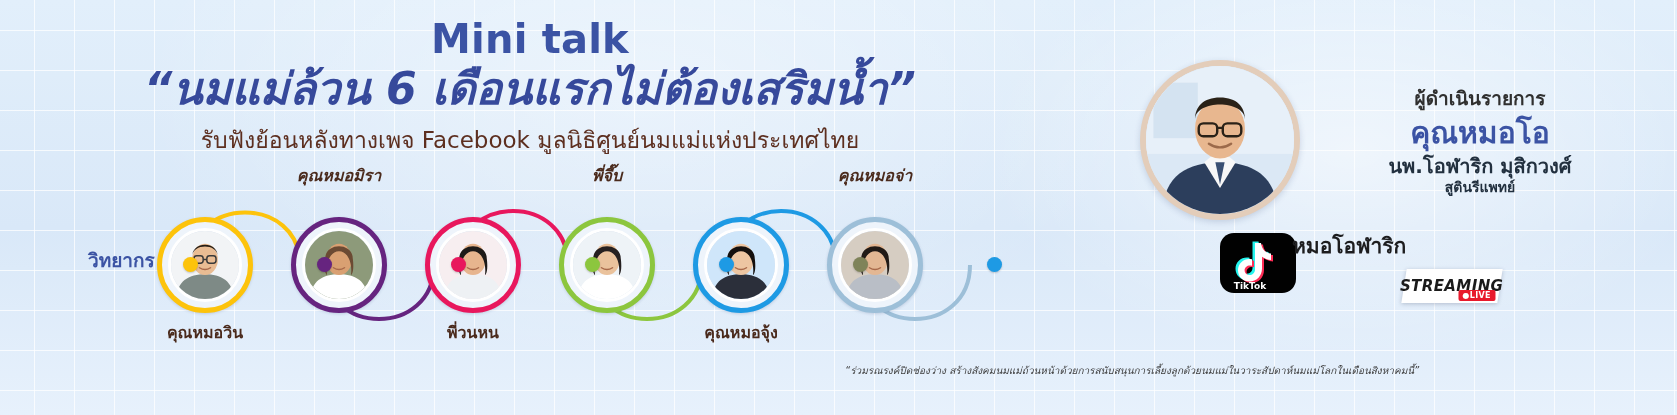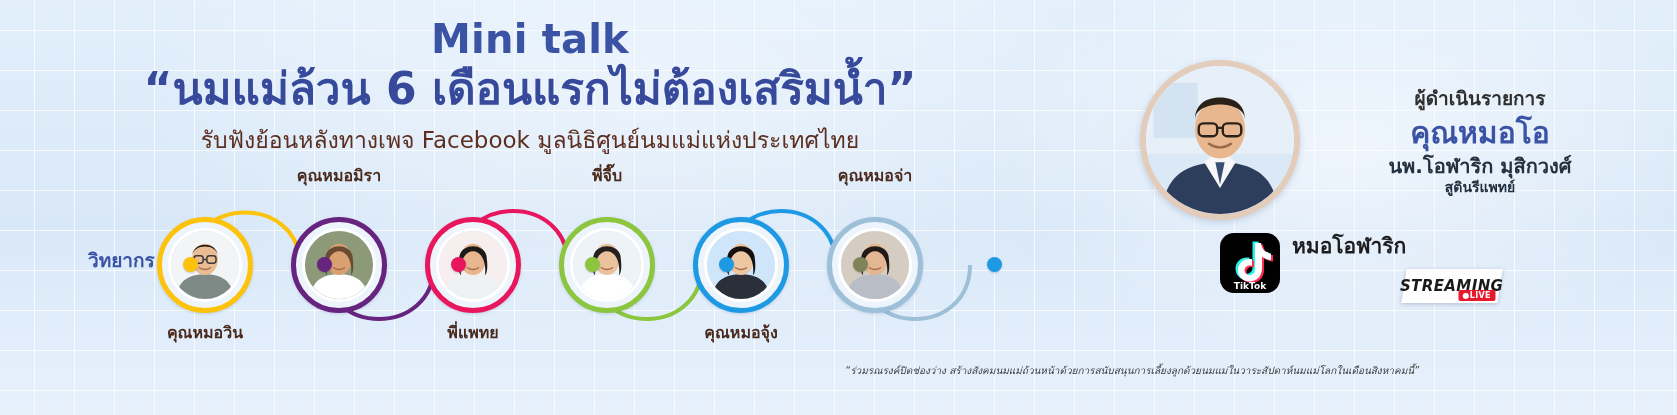--- a/index.html
+++ b/index.html
@@ -60,21 +60,21 @@
   .ring .inner{
     width:74px;height:74px;border-radius:50%;overflow:hidden;
     box-sizing:border-box;border:3px solid #ffffff;
     background:#d8e2ee;position:relative;
   }
   .face{position:absolute;inset:0;}
   .name{
     position:absolute;width:260px;left:-82px;font-size:16px;font-weight:600;
     color:#4a2a1c;text-align:center;white-space:nowrap;
   }
-  .name.above{top:-22px;}
+  .name.above{top:-22px;font-style:italic;}
   .name.below{top:135px;}
   .dot{
     position:absolute;width:15px;height:15px;border-radius:50%;top:72px;
     box-shadow:0 1px 2px rgba(0,0,0,.2);
   }
   .arc{position:absolute;top:0;left:0;}
 
   
   #host{position:absolute;left:1140px;top:55px;width:520px;height:340px;}
   .host-photo{
@@ -85,21 +85,21 @@
   }
   .host-text{position:absolute;left:170px;top:28px;width:340px;text-align:center;}
   .host-role{font-size:19px;color:#2f2f2f;font-weight:600;}
   .host-name{font-size:30px;font-weight:bold;color:#3b53a4;margin-top:3px;line-height:1.1;}
   .host-full{font-size:20px;font-weight:bold;color:#22303f;margin-top:5px;line-height:1.25;}
   .host-spec{font-size:14px;font-weight:bold;color:#22303f;line-height:1.25;}
 
   
   #tiktok{position:absolute;left:1220px;top:233px;width:440px;height:75px;}
   .tt-logo{
-    position:absolute;left:0;top:0;width:60px;height:60px;border-radius:14px;background:#010101;
+    position:absolute;left:0;top:0;width:76px;height:60px;border-radius:14px;background:#010101;
     overflow:hidden;
   }
   .tt-text{position:absolute;left:72px;top:0px;}
   .tt-l1,.tt-l2{font-size:21px;font-weight:bold;color:#1d1d1f;line-height:1.32;white-space:nowrap;}
   .stream-badge{
     position:absolute;left:184px;top:36px;width:96px;height:34px;
     background:#ffffff;transform:skewX(-9deg);
     box-shadow:0 1px 4px rgba(30,40,70,.25);
     display:flex;flex-direction:column;align-items:center;justify-content:center;
   }
@@ -121,21 +121,21 @@
 </style>
 </head>
 <body>
 
 <div id="banner">
   <div id="grid"></div>
   <div id="glow"></div>
 
   <div class="headline">
     <div class="h-main" style="color: rgb(59, 83, 164);">Mini talk</div>
-    <div class="h-quote" style="color: rgb(54, 73, 155);">“นมแม่ล้วน 6 เดือนแรกไม่ต้องเสริมน้ำ”</div>
+    <div class="h-quote" style="color: rgb(54, 73, 155); font-style: italic;">“นมแม่ล้วน 6 เดือนแรกไม่ต้องเสริมน้ำ”</div>
     <div class="h-sub" style="color: rgb(93, 47, 32);">รับฟังย้อนหลังทางเพจ Facebook มูลนิธิศูนย์นมแม่แห่งประเทศไทย</div>
   </div>
 
   <div class="tl-label">วิทยากร</div>
   <div id="timeline">
     <svg class="arc" width="1020" height="160">
       <path d="M190,80 C190,10 300,10 300,80" fill="none" stroke="#fdc30b" stroke-width="4"></path>
       <path d="M324,80 C324,152 434,152 434,80" fill="none" stroke="#66247f" stroke-width="4"></path>
       <path d="M458,80 C458,8 568,8 568,80" fill="none" stroke="#e8175d" stroke-width="4"></path>
       <path d="M592,80 C592,152 702,152 702,80" fill="none" stroke="#8cc63e" stroke-width="4"></path>
@@ -181,21 +181,21 @@
             <div class="inner">
               <svg class="face" viewBox="0 0 74 74">
                 <rect width="74" height="74" fill="#f7eef0"></rect>
                 <path d="M6,74 C6,54 20,47 37,47 C54,47 68,54 68,74 Z" fill="#eef1f4"></path>
                 <ellipse cx="37" cy="31" rx="14" ry="17" fill="#e7b58e"></ellipse>
                 <path d="M22,30 C22,12 52,12 52,30 C54,46 50,48 50,48 C52,34 46,22 37,22 C28,22 22,34 24,48 C24,48 20,46 22,30 Z" fill="#1d1a18"></path>
                 <path d="M31,40 Q37,44 43,40" fill="none" stroke="#a8694a" stroke-width="1.6" stroke-linecap="round"></path>
               </svg>
             </div>
           </div>
-          <div class="name below">พี่แพทย</div>
+          <div class="name below">พี่วนหน</div>
         </div>
         <div class="node" style="left: 559px;">
           <div class="ring" style="border-color: rgb(140, 198, 62);">
             <div class="inner">
               <svg class="face" viewBox="0 0 74 74">
                 <rect width="74" height="74" fill="#eef3f7"></rect>
                 <path d="M6,74 C6,54 20,47 37,47 C54,47 68,54 68,74 Z" fill="#ffffff"></path>
                 <ellipse cx="37" cy="31" rx="14" ry="17" fill="#eac29c"></ellipse>
                 <path d="M22,30 C22,12 52,12 52,30 C54,46 50,48 50,48 C52,34 46,22 37,22 C28,22 22,34 24,48 C24,48 20,46 22,30 Z" fill="#262020"></path>
                 <path d="M31,40 Q37,44 43,40" fill="none" stroke="#a8694a" stroke-width="1.6" stroke-linecap="round"></path>

